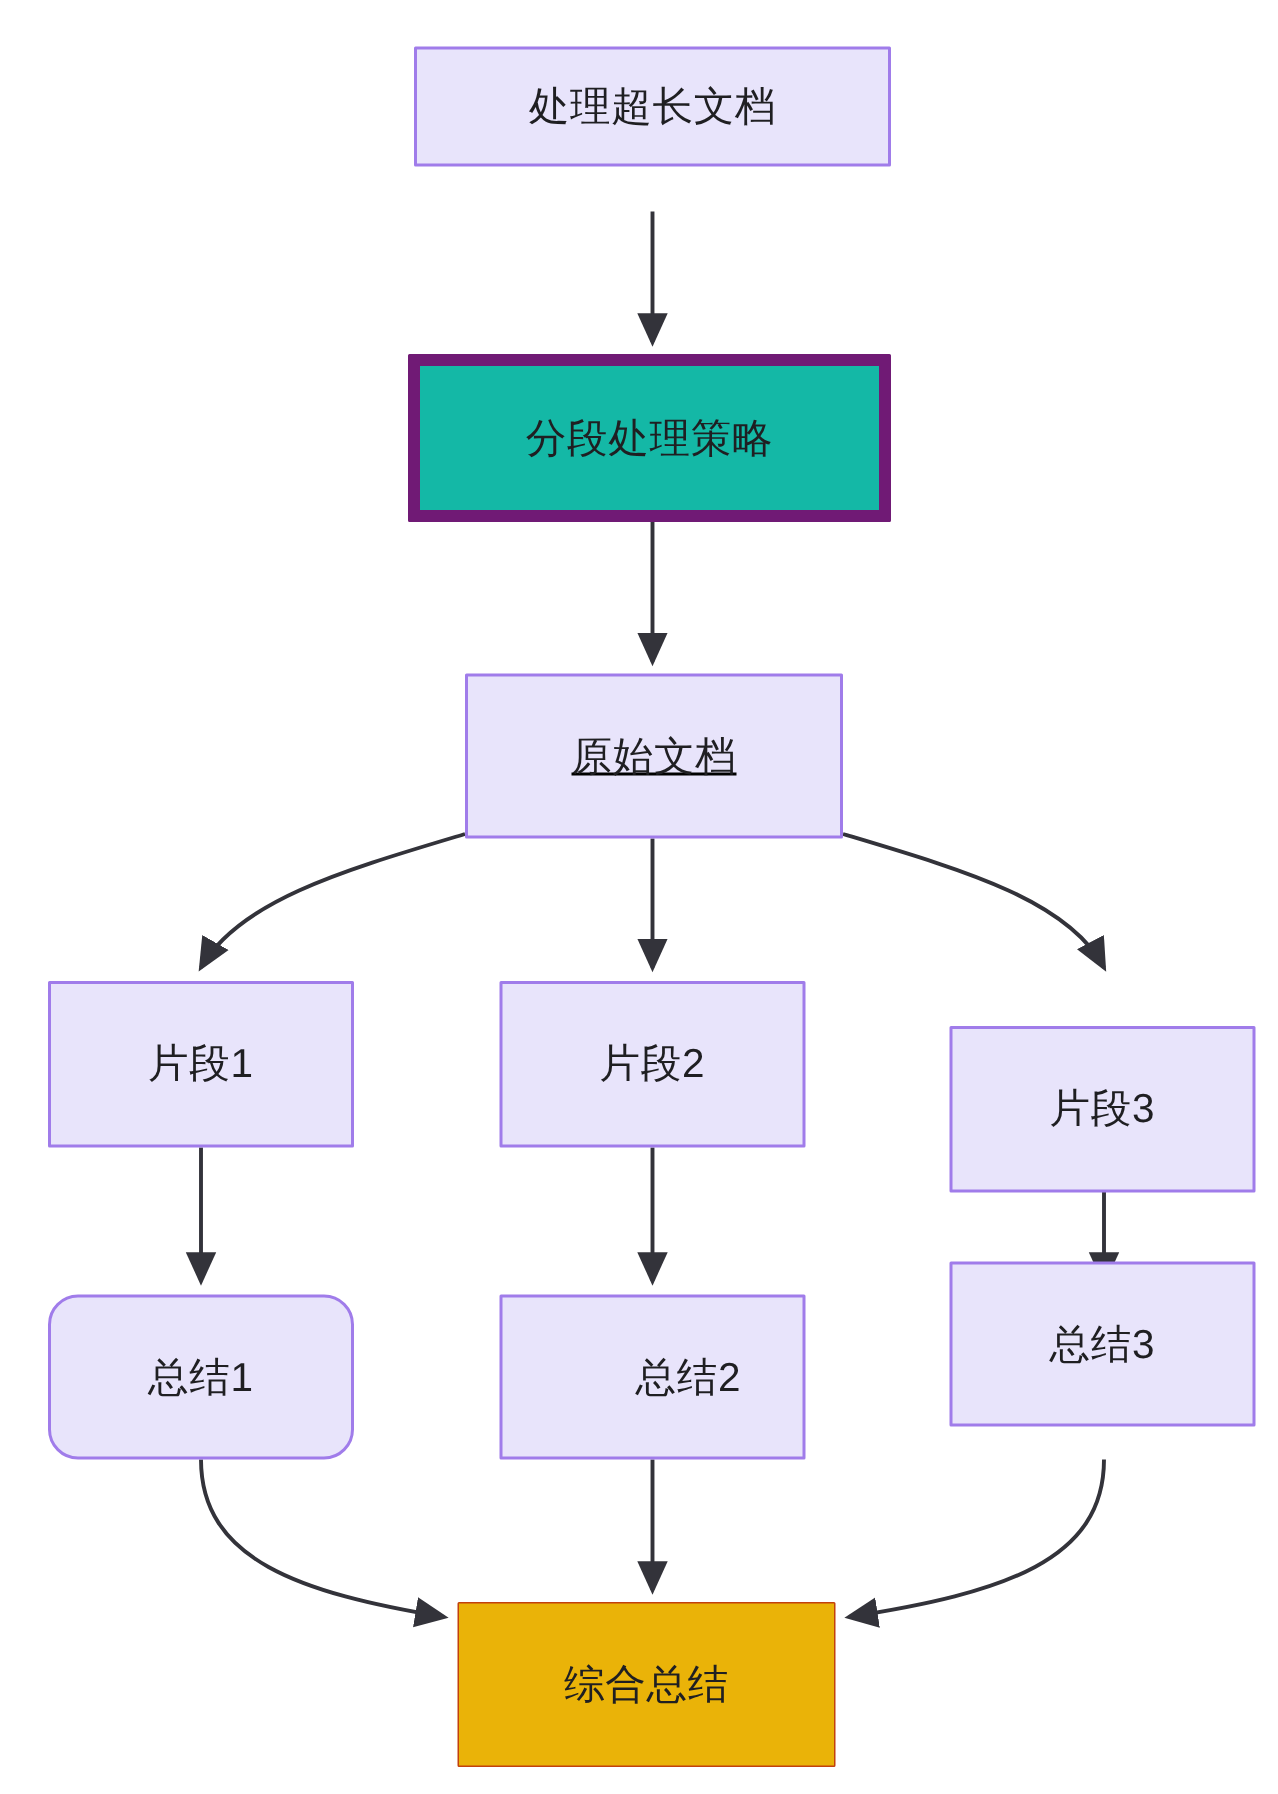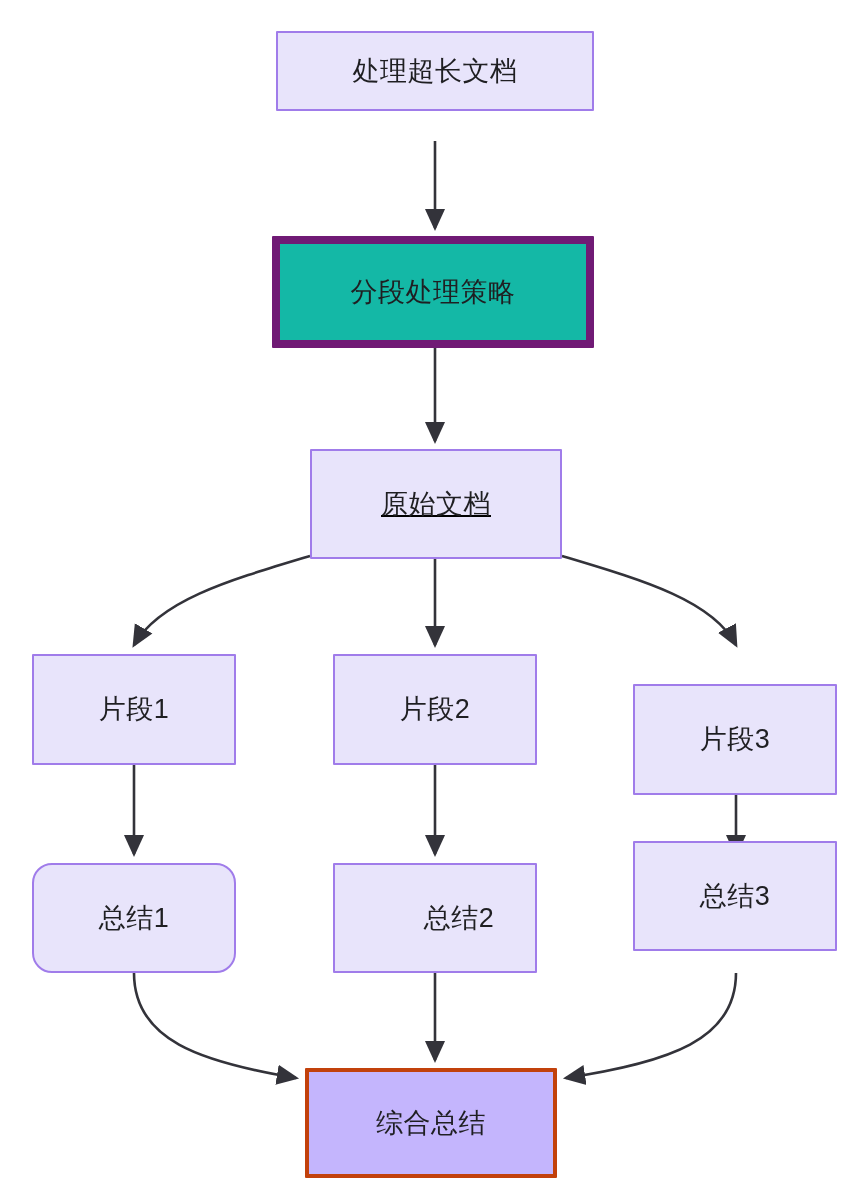--- a/index.html
+++ b/index.html
@@ -45,22 +45,22 @@
     color: #1f1f22;
     letter-spacing: 0.5px;
     white-space: nowrap;
     font-weight: 400;
   }
   .node.highlight {
     background: #14b8a6;
     border: 8px solid #701a75;
   }
   .node.terminal {
-    background: #c4b5fd;
-    border: 4px solid #c2410c;
+    background: #eab308;
+    border: 1px solid #c2410c;
     text-align: center;
   }
 </style>
 </head>
 <body>
 
 <div id="flow-canvas">
 
   <svg class="edge-layer" viewBox="0 0 852 1196" xmlns="http://www.w3.org/2000/svg">
     <defs>

